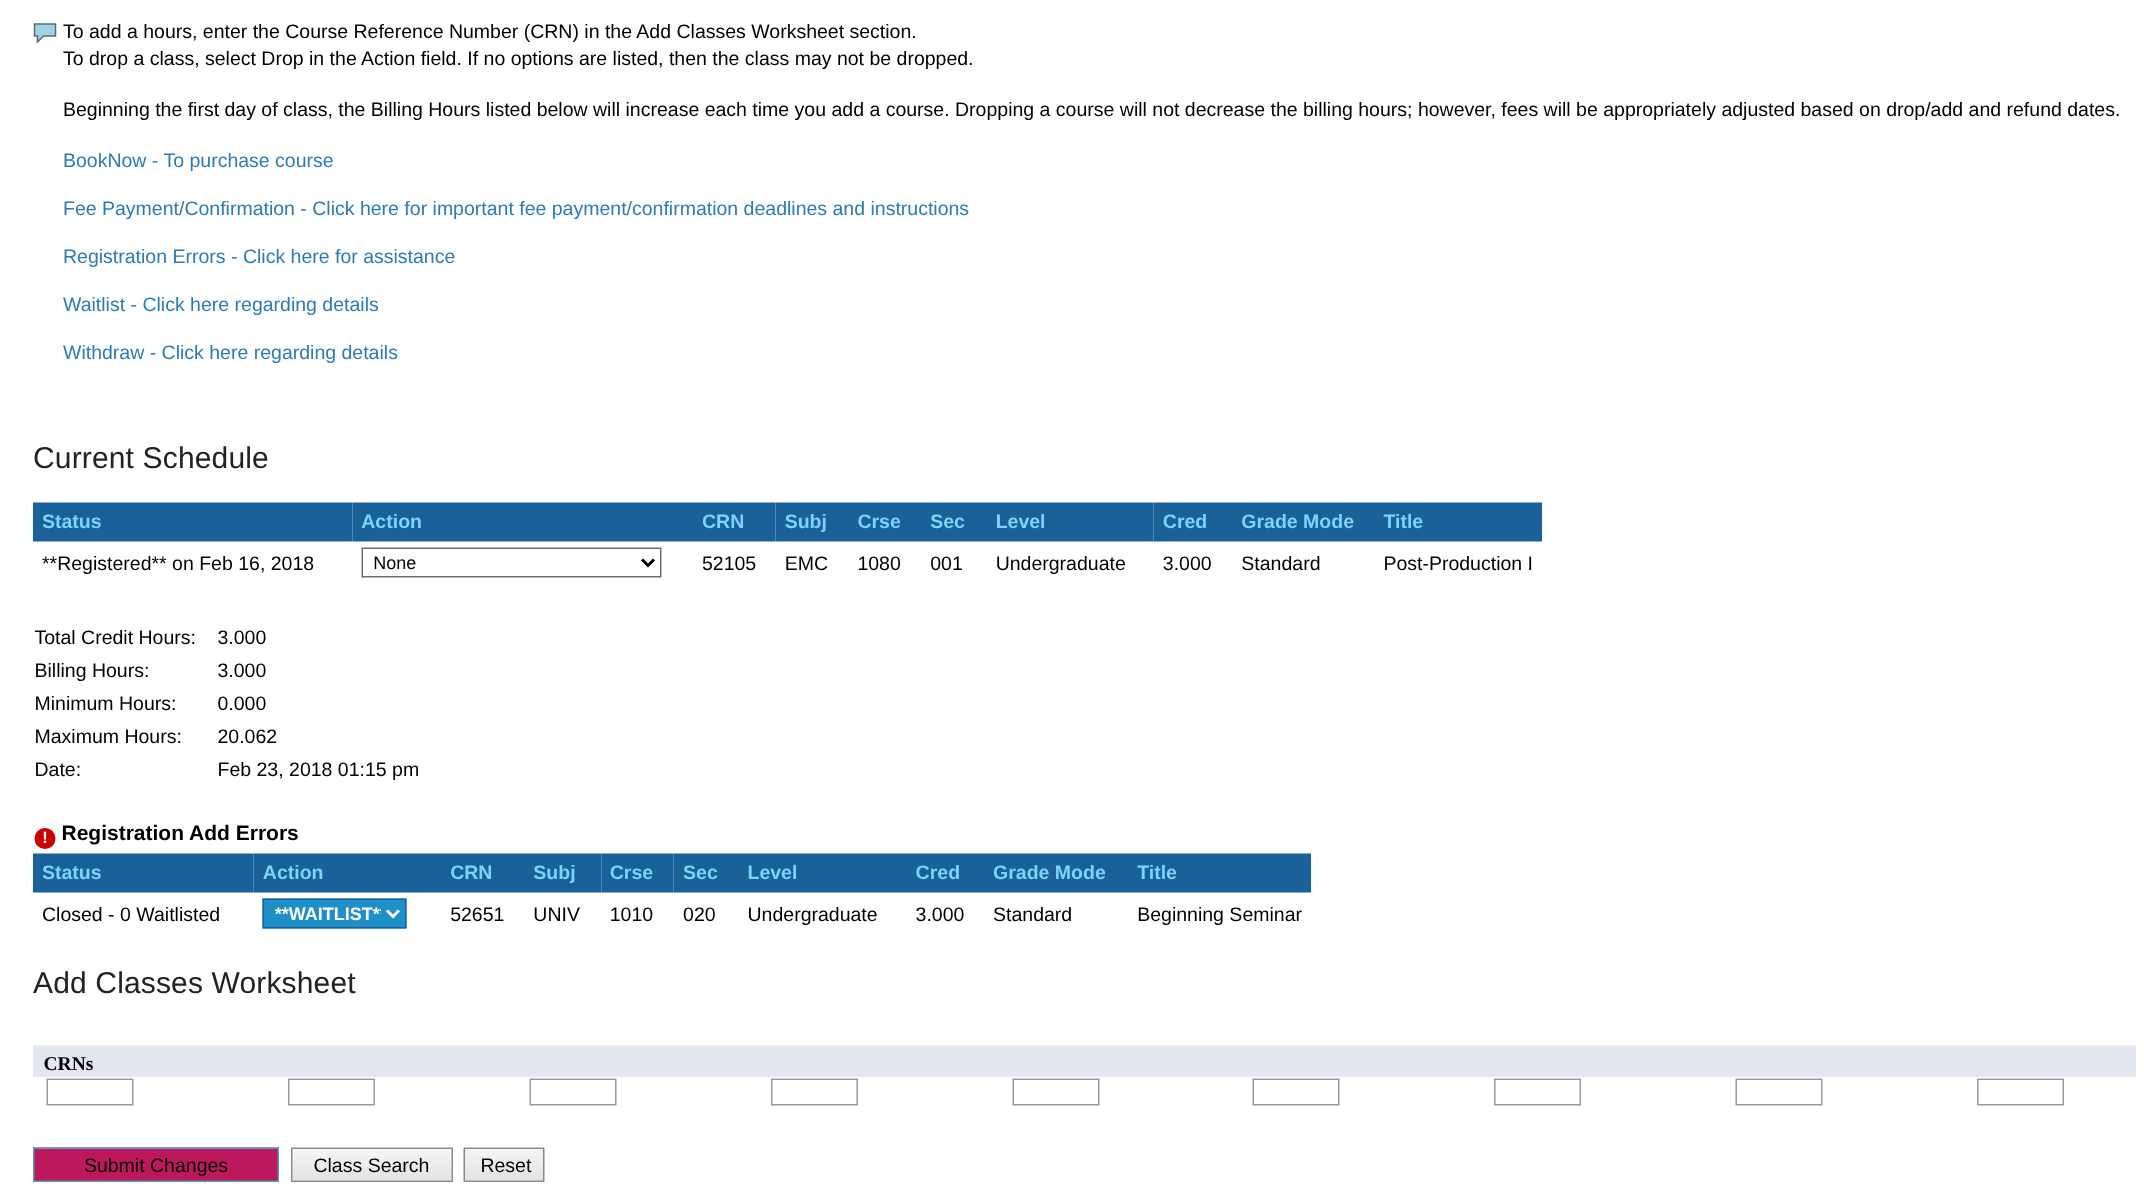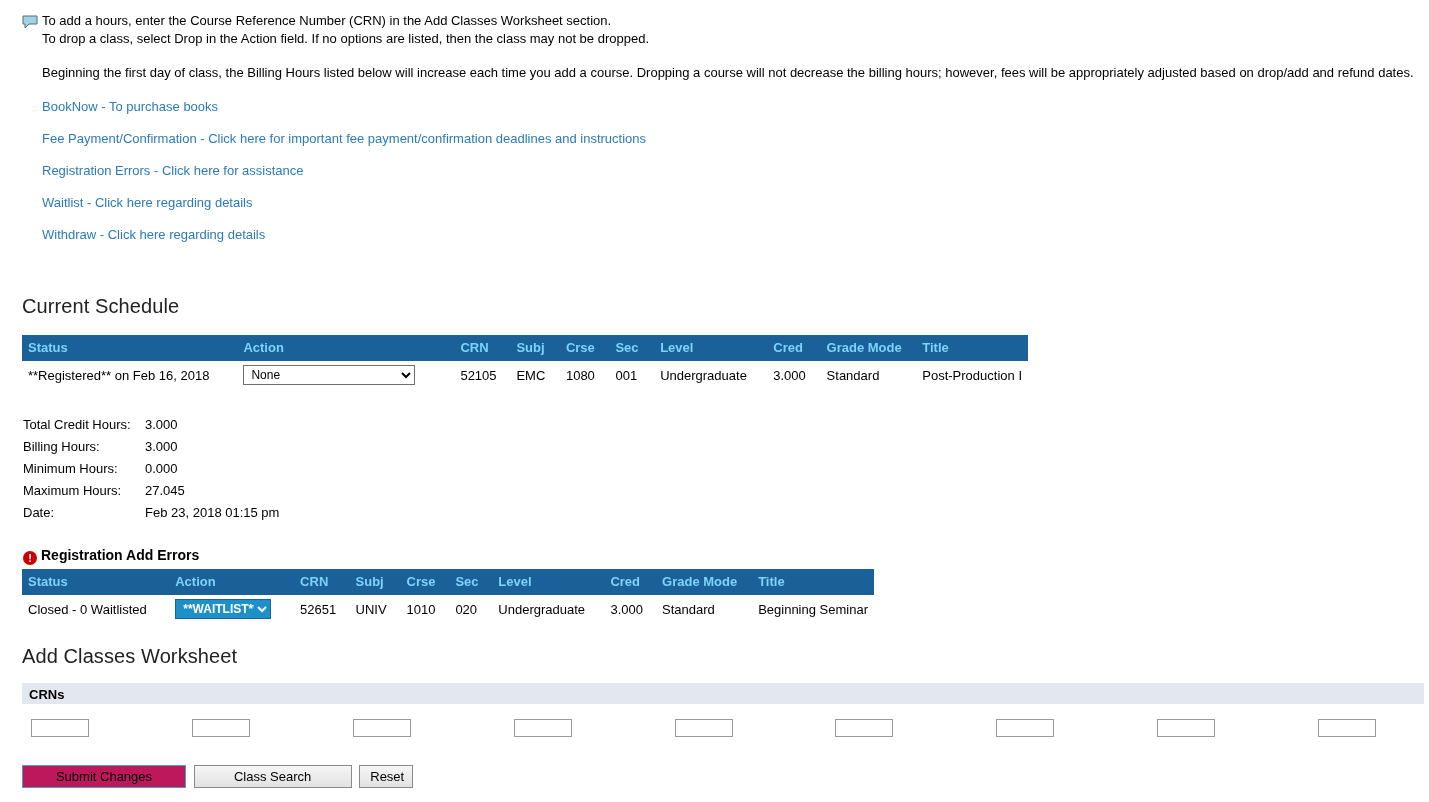--- a/index.html
+++ b/index.html
@@ -166,21 +166,21 @@
   }
 
   
   select.action {
     font-family: "Liberation Sans", sans-serif;
     font-size: 12px;
     height: 20px;
     box-sizing: border-box;
   }
   select.action.wide {
-    width: 172px;
+    width: 200px;
     border: 1px solid #707070;
     background: #ffffff;
     color: #000;
     padding-left: 3px;
   }
   select.action.waitlist {
     width: 96px;
     border: 1px solid #1a5fa8;
     background: #1e90c8;
     color: #ffffff;
@@ -198,21 +198,21 @@
     </svg>
   </span>
   <div class="intro-text">
     <span class="line">To add a hours, enter the Course Reference Number (CRN) in the Add Classes Worksheet section.</span>
     <span class="line">To drop a class, select Drop in the Action field. If no options are listed, then the class may not be dropped.</span>
     <span class="intro-gap" style="display:block"></span>
     <span class="line">Beginning the first day of class, the Billing Hours listed below will increase each time you add a course. Dropping a course will not decrease the billing hours; however, fees will be appropriately adjusted based on drop/add and refund dates.</span>
   </div>
 
   <div class="link-row">
-    <a href="#">BookNow - To purchase books</a>
+    <a href="#">BookNow - To purchase course</a>
   </div>
   <div class="link-row">
     <a href="#">Fee Payment/Confirmation - Click here for important fee payment/confirmation deadlines and instructions</a>
   </div>
   <div class="link-row">
     <a href="#">Registration Errors - Click here for assistance</a>
   </div>
   <div class="link-row">
     <a href="#">Waitlist - Click here regarding details</a>
   </div>
@@ -263,21 +263,21 @@
   <span class="row">
     <span class="lbl">Total Credit Hours:</span><span class="val">3.000</span>
   </span>
   <span class="row">
     <span class="lbl">Billing Hours:</span><span class="val">3.000</span>
   </span>
   <span class="row">
     <span class="lbl">Minimum Hours:</span><span class="val">0.000</span>
   </span>
   <span class="row">
-    <span class="lbl">Maximum Hours:</span><span class="val">27.045</span>
+    <span class="lbl">Maximum Hours:</span><span class="val">20.062</span>
   </span>
   <span class="row">
     <span class="lbl">Date:</span><span class="val">Feb 23, 2018 01:15 pm</span>
   </span>
 </div>
 
 <div class="err-head" style="top:547px;">
   <span class="err-icon">!</span><span>Registration Add Errors</span>
 </div>
 
@@ -312,31 +312,31 @@
       <td>Undergraduate</td>
       <td>3.000</td>
       <td>Standard</td>
       <td>Beginning Seminar</td>
     </tr>
   </tbody>
 </table>
 
 <div class="section-title" style="top:645px;">Add Classes Worksheet</div>
 
-<div class="crns-bar" style="top:683px;">CRNs</div>
+<div class="crns-bar" style="top:697px;font-family:Liberation Serif, serif;">CRNs</div>
 
 <div class="crn-inputs" style="top:719px;">
   <input style="left: 9px;">
   <input style="left: 170px;">
   <input style="left: 331px;">
   <input style="left: 492px;">
   <input style="left: 653px;">
   <input style="left: 813px;">
   <input style="left: 974px;">
   <input style="left: 1135px;">
   <input style="left: 1296px;">
 </div>
 
 <div class="btn-row" style="top:765px;">
   <button class="b primary" style="width:164px;">Submit Changes</button>
-  <button class="b" style="width:158px; margin-left:4px;">Class Search</button>
+  <button class="b" style="width:108px; margin-left:4px;">Class Search</button>
   <button class="b" style="width:54px; margin-left:4px;">Reset</button>
 </div>
 
 </body></html>

